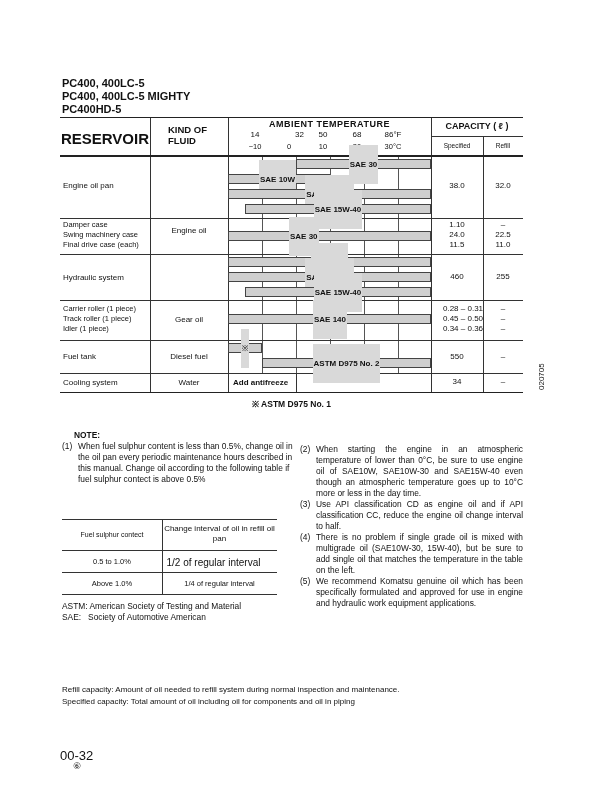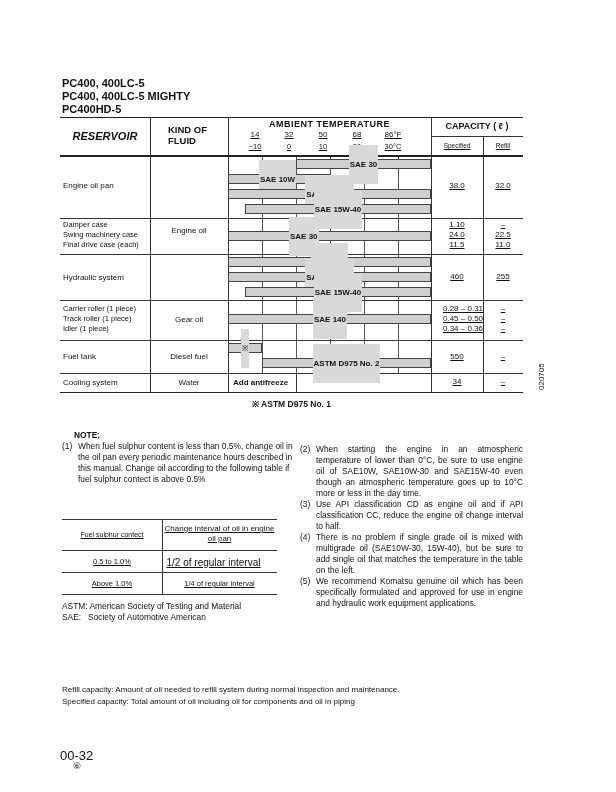--- a/index.html
+++ b/index.html
@@ -12,21 +12,21 @@
   .hl { position:absolute; height:1px; background:#333; }
   .vl { position:absolute; width:1px; background:#333; }
   .hdr { position:absolute; font-weight:bold; text-align:center; }
   .cell { position:absolute; font-size:8px; line-height:11px; }
   .bar { position:absolute; height:10px; border:1px solid #444; box-sizing:border-box;
          background-color:#cfcfcf;
          background-image: radial-gradient(#8a8a8a 0.6px, transparent 0.7px);
          background-size:2px 2px;
          font-size:8px; font-weight:bold; line-height:9px; text-align:center; }
   .bar span { background:#d9d9d9; padding:15px 1px; }
-  .num { position:absolute; font-size:8px; text-align:center;text-decoration:underline; }
+  .num { position:absolute; font-size:8px; text-align:center; }
   .note { font-size:8.4px; line-height:11px; }
   .small { font-size:7.5px; }
   .sub { position:absolute; border-top:1px solid #333; border-bottom:1px solid #333; }
 </style>
 </head>
 <body>
 
 <div class="abs title">
   <div>PC400, 400LC-5</div>
   <div>PC400, 400LC-5 MIGHTY</div>
@@ -47,25 +47,25 @@
   <div class="vl" style="left:338px; top:37px; height:218px; background:#555;"></div>
 
   <div class="hl" style="left:371px; top:18px; width:92px;"></div>
   <div class="hl" style="left:0; top:37px; width:463px; height:1.5px; background:#222;"></div>
   <div class="hl" style="left:0; top:100px; width:463px;"></div>
   <div class="hl" style="left:0; top:136px; width:463px;"></div>
   <div class="hl" style="left:0; top:182px; width:463px;"></div>
   <div class="hl" style="left:0; top:222px; width:463px;"></div>
   <div class="hl" style="left:0; top:255px; width:463px;"></div>
 
-  <div class="hdr" style="left:0; top:12px; width:90px; font-size:11px;font-style:italic;">RESERVOIR</div>
+  <div class="hdr" style="left:0; top:12px; width:90px; font-size:15px;">RESERVOIR</div>
   <div class="hdr" style="left:108px; top:6px; width:50px; font-size:9.5px; text-align:left; line-height:11px;">KIND OF FLUID</div>
   <div class="hdr" style="left:168px; top:1px; width:203px; font-size:9px; letter-spacing:0.5px;">AMBIENT TEMPERATURE</div>
   <div class="num" style="left:180px; top:12px; width:30px;">14</div>
-  <div class="num" style="left:214px; top:12px; width:30px;">32</div>
+  <div class="num" style="left:214px; top:12px; width:30px;text-align:right;">32</div>
   <div class="num" style="left:248px; top:12px; width:30px;">50</div>
   <div class="num" style="left:282px; top:12px; width:30px;">68</div>
   <div class="num" style="left:316px; top:12px; width:34px;">86°F</div>
   <div class="num" style="left:180px; top:24px; width:30px; font-size:7.5px;">−10</div>
   <div class="num" style="left:214px; top:24px; width:30px; font-size:7.5px;">0</div>
   <div class="num" style="left:248px; top:24px; width:30px; font-size:7.5px;">10</div>
   <div class="num" style="left:282px; top:24px; width:30px; font-size:7.5px;">20</div>
   <div class="num" style="left:316px; top:24px; width:34px; font-size:7.5px;">30°C</div>
   <div class="hdr" style="left:371px; top:3px; width:92px; font-size:9px;">CAPACITY ( ℓ )</div>
   <div class="num" style="left:371px; top:24px; width:52px; font-size:6.5px;">Specified</div>
@@ -147,21 +147,21 @@
     <span style="width:16px; flex:none;">(1)</span>
     <span>When fuel sulphur content is less than 0.5%, change oil in the oil pan every periodic maintenance hours described in this manual. Change oil according to the following table if fuel sulphur contect is above 0.5%</span>
   </div>
 </div>
 
 <div class="sub" style="left:62px; top:519px; width:215px; height:74px;">
   <div class="vl" style="left:100px; top:0; height:74px;"></div>
   <div class="hl" style="left:0; top:30px; width:215px;"></div>
   <div class="hl" style="left:0; top:52px; width:215px;"></div>
   <div class="num" style="left:0; top:11px; width:100px; font-size:7px;">Fuel sulphur contect</div>
-  <div class="num" style="left:100px; top:4px; width:115px; font-size:8px; line-height:10px;">Change interval of oil in engine oil pan</div>
+  <div class="num" style="left:100px; top:4px; width:115px; font-size:8px; line-height:10px;">Change interval of oil in refill oil pan</div>
   <div class="num" style="left:0; top:37px; width:100px; font-size:7.5px;">0.5 to 1.0%</div>
   <div class="num" style="left:94px; top:37px; width:115px; font-size:10px;">1/2 of regular interval</div>
   <div class="num" style="left:0; top:59px; width:100px; font-size:7.5px;">Above 1.0%</div>
   <div class="num" style="left:100px; top:59px; width:115px; font-size:7.5px;">1/4 of regular interval</div>
 </div>
 
 <div class="abs note" style="left:62px; top:601px;">
   <div>ASTM: American Society of Testing and Material</div>
   <div style="white-space:pre;">SAE:   Society of Automotive American</div>
 </div>

